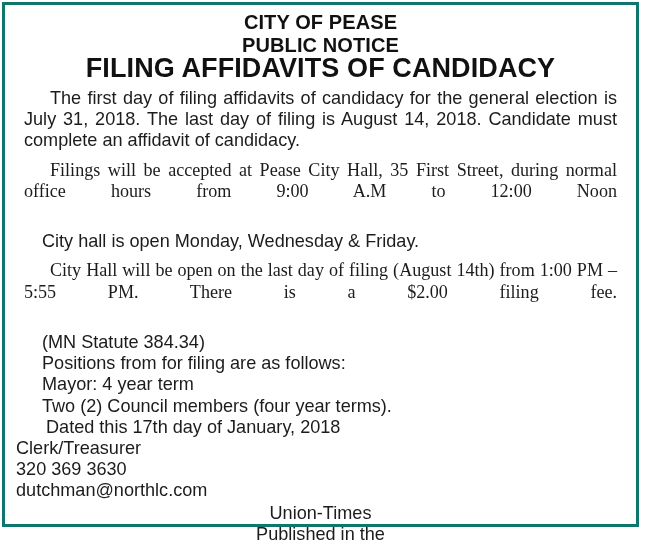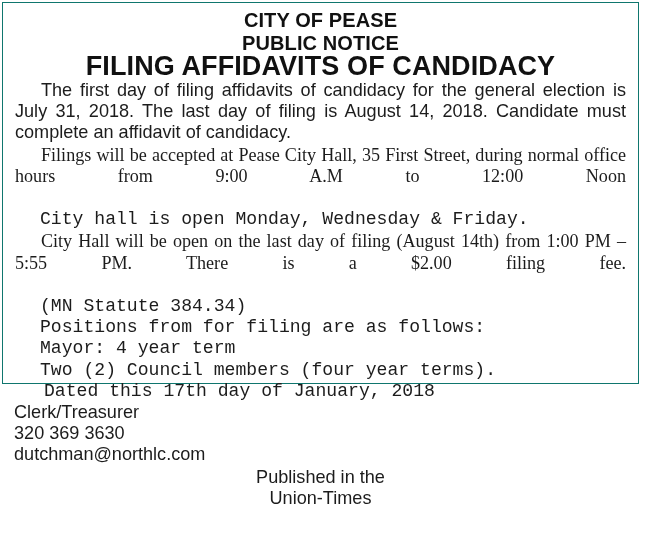--- a/index.html
+++ b/index.html
@@ -15,23 +15,23 @@
     font-family: "Liberation Sans", sans-serif;
     color: #1a1a1a;
     -webkit-font-smoothing: antialiased;
   }
 
   .notice-frame {
     position: absolute;
     left: 2px;
     top: 2px;
     width: 637px;
-    height: 382px;
+    height: 525px;
     box-sizing: border-box;
-    border: 1px solid #0f766e;
+    border: 3px solid #0f766e;
     background: #ffffff;
   }
 
   .notice-inner {
     padding: 6px 11px 0 11px;
     box-sizing: border-box;
     height: 100%;
   }
 
   
@@ -53,42 +53,41 @@
   }
 
   
   .body-block {
     font-size: 18.1px;
     line-height: 21.2px;
     color: #1c1c1c;
     margin-top: 2px;
   }
   p.para {
-    margin: 1px;
+    margin: 8px;
     text-align: justify;
     text-indent: 26px;
     -webkit-hyphens: none;
     hyphens: none;
   }
   p.para.justified-wrap {
     text-align: justify;
     font-family: Liberation Serif, serif;
   }
   p.para.justified-wrap::after {
     content: "";
     display: inline-block;
     width: 100%;
   }
 
   .line-indent {
     margin: 0;
     text-indent: 26px;
     text-align: left;
     white-space: nowrap;
-    font-family: Liberation Mono, monospace;
   }
   .line-indent.wide {
     text-indent: 30px;
   }
   .line-flush {
     margin: 0;
     text-indent: 0;
     text-align: left;
     white-space: nowrap;
   }
@@ -137,19 +136,19 @@
 
       <p class="line-indent wide">Dated this 17th day of January, 2018</p>
 
       <p class="line-flush">Clerk/Treasurer</p>
       <p class="line-flush">320 369 3630</p>
       <p class="line-flush">dutchman@northlc.com</p>
 
     </div>
 
     <div class="footer-block">
+      <p class="footer-line">Union-Times</p>
       <p class="footer-line">Published in the</p>
-      <p class="footer-line">Union-Times</p>
 
     </div>
 
   </div>
 </div>
 
 </body></html>

